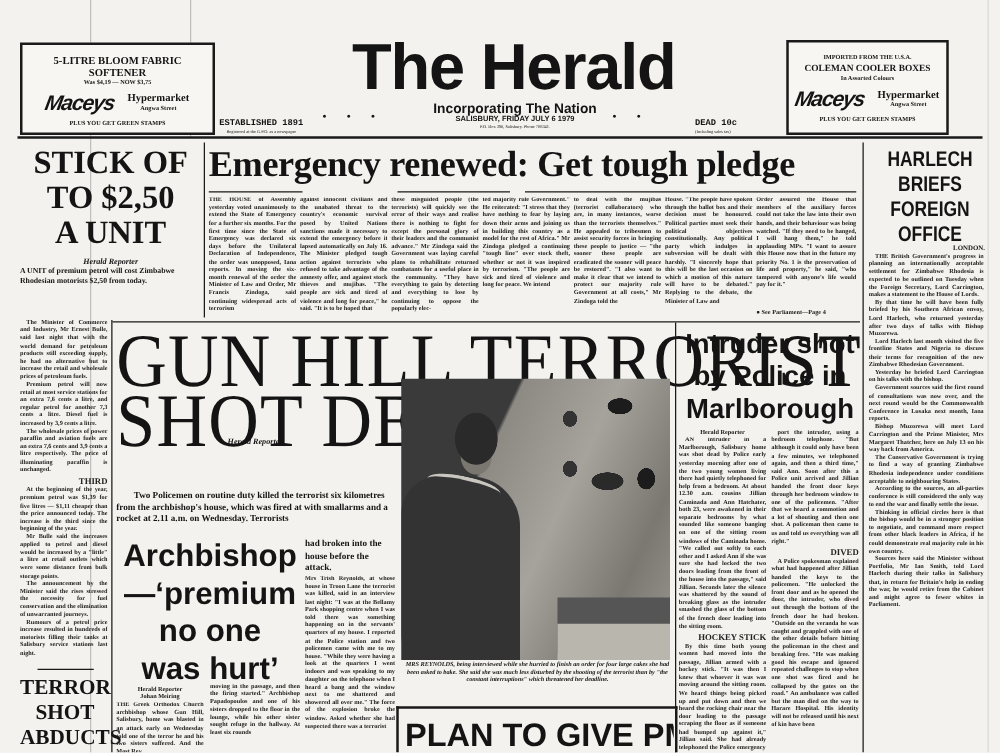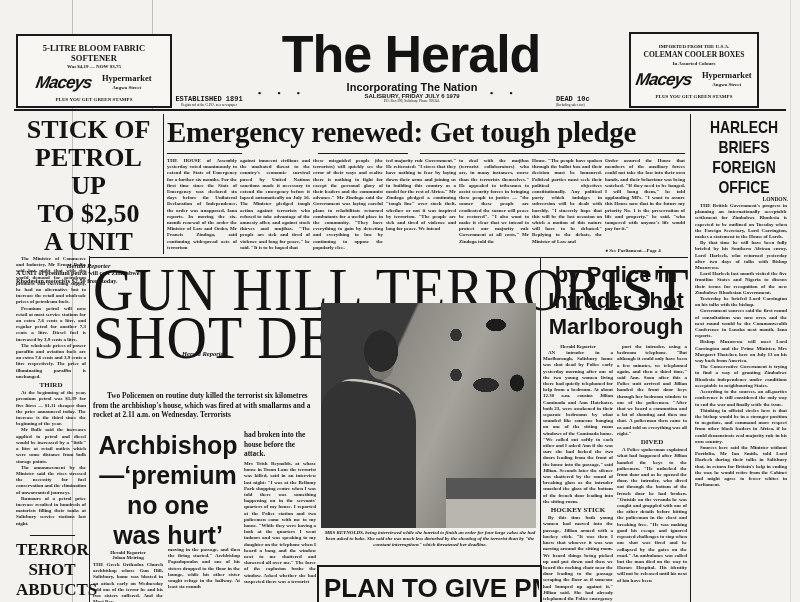--- a/index.html
+++ b/index.html
@@ -38,21 +38,21 @@
   .hl-intruder { font-family: "Liberation Sans", sans-serif; font-weight: bold; font-size: 22px; line-height: 26px; text-align: center; }
   .hl-arch { font-family: "Liberation Sans", sans-serif; font-weight: bold; font-size: 25px; line-height: 30px; text-align: center; }
   .hl-terror { font-weight: bold; font-size: 17px; line-height: 20px; text-align: center; }
   .hl-plan { font-family: "Liberation Sans", sans-serif; font-weight: bold; font-size: 26px; line-height: 28px; white-space: nowrap; }
 
   .byline { font-style: italic; font-weight: bold; font-size: 6.5px; text-align: center; }
   .byline-s { font-weight: bold; font-size: 5px; text-align: center; }
   .lede { font-weight: bold; font-size: 7.6px; line-height: 9.6px; }
   .col { font-size: 5px; line-height: 6.2px; text-align: justify; font-weight: bold; color: #222; overflow: hidden; }
   .col p { text-indent: 5px; }
-  .sub { font-weight: bold; font-size: 7px; text-align: center; margin: 2px 0; }
+  .sub { font-weight: bold; font-size: 7px; text-align: right; margin: 2px 0; }
   .dateline { font-size: 5.5px; text-align: right; font-weight: bold; }
   .caption { font-style: italic; font-weight: bold; font-size: 5px; line-height: 6px; text-align: center; }
 
   .photo { position: absolute; overflow: hidden;
     background:
       radial-gradient(ellipse 28px 34px at 60px 48px, #2a2a2a 60%, transparent 62%),
       radial-gradient(ellipse 22px 26px at 60px 62px, #7a7670 55%, transparent 58%),
       radial-gradient(ellipse 14px 9px at 175px 22px, #1c1c1c 70%, transparent 72%),
       radial-gradient(ellipse 18px 10px at 165px 82px, #2a2a2a 70%, transparent 72%),
       radial-gradient(ellipse 10px 12px at 196px 80px, #1c1c1c 70%, transparent 72%),
@@ -113,21 +113,20 @@
       <span class="hyper"><span>Hypermarket</span><span class="street">Angwa Street</span></span>
     </div>
     <div class="stamps">PLUS YOU GET GREEN STAMPS</div>
   </div>
 
   <div class="rule" style="left:14px;top:109px;width:772px;"></div>
 
   <div class="abs" style="left:16px;top:116px;width:145px;">
     <div class="hl-petrol">
       <div>STICK OF</div>
-      <div>PETROL UP</div>
       <div>TO $2,50</div>
       <div>A UNIT</div>
     </div>
     <div class="byline" style="margin-top:6px;">Herald Reporter</div>
     <div class="lede" style="font-size:6.2px;line-height:7.6px;">A UNIT of premium petrol will cost Zimbabwe Rhodesian motorists $2,50 from today.</div>
   </div>
   <div class="abs col" style="left:16px;top:256px;width:70px;height:270px;">
     <p>The Minister of Commerce and Industry, Mr Ernest Bulle, said last night that with the world demand for petroleum products still exceeding supply, he had no alternative but to increase the retail and wholesale prices of petroleum fuels.</p>
     <p>Premium petrol will now retail at most service stations for an extra 7,6 cents a litre, and regular petrol for another 7,3 cents a litre. Diesel fuel is increased by 3,9 cents a litre.</p>
     <p>The wholesale prices of power paraffin and aviation fuels are an extra 7,6 cents and 3,9 cents a litre respectively. The price of illuminating paraffin is unchanged.</p>
@@ -212,22 +211,22 @@
     <div class="byline-s">Johan Meiring</div>
   </div>
   <div class="abs col" style="left:93px;top:562px;width:70px;height:40px;">THE Greek Orthodox Church archbishop whose Gun Hill, Salisbury, home was blasted in an attack early on Wednesday told one of the terror he and his two sisters suffered. And the Most Rev</div>
   <div class="abs col" style="left:168px;top:547px;width:72px;height:55px;">moving in the passage, and then the firing started." Archbishop Papadopoulos and one of his sisters dropped to the floor in the lounge, while his other sister sought refuge in the hallway. At least six rounds</div>
 
   <div class="abs" style="left:317px;top:565px;width:225px;height:37px;border:2px solid #1a1a1a;border-bottom:none;"></div>
   <div class="abs hl-plan" style="left:324px;top:574px;width:215px;overflow:hidden;">PLAN TO GIVE PM</div>
 
   <div class="vrule" style="left:540px;top:258px;height:344px;"></div>
   <div class="abs hl-intruder" style="left:543px;top:262px;width:146px;">
+    <div>Intruder shot</div>
     <div>by Police in</div>
-    <div>Intruder shot</div>
     <div>Marlborough</div>
   </div>
   <div class="abs byline-s" style="left:543px;top:344px;width:70px;">Herald Reporter</div>
   <div class="abs col" style="left:543px;top:350px;width:70px;height:252px;">
     <p>AN intruder in a Marlborough, Salisbury home was shot dead by Police early yesterday morning after one of the two young women living there had quietly telephoned for help from a bedroom. At about 12.30 a.m. cousins Jillian Caminada and Ann Hatchater, both 23, were awakened in their separate bedrooms by what sounded like someone banging on one of the sitting room windows of the Caminada home. "We called out softly to each other and I asked Ann if she was sure she had locked the two doors leading from the front of the house into the passage," said Jillian. Seconds later the silence was shattered by the sound of breaking glass as the intruder smashed the glass of the bottom of the french door leading into the sitting room.</p>
     <div class="sub">HOCKEY STICK</div>
     <p>By this time both young women had moved into the passage, Jillian armed with a hockey stick. "It was then I knew that whoever it was was moving around the sitting room. We heard things being picked up and put down and then we heard the rocking chair near the door leading to the passage scraping the floor as if someone had bumped up against it," Jillian said. She had already telephoned the Police emergency</p>
   </div>
   <div class="abs col" style="left:617px;top:344px;width:70px;height:258px;">
     <p>port the intruder, using a bedroom telephone. "But although it could only have been a few minutes, we telephoned again, and then a third time," said Ann. Soon after this a Police unit arrived and Jillian handed the front door keys through her bedroom window to one of the policemen. "After that we heard a commotion and a lot of shouting and then one shot. A policeman then came to us and told us everything was all right."</p>

